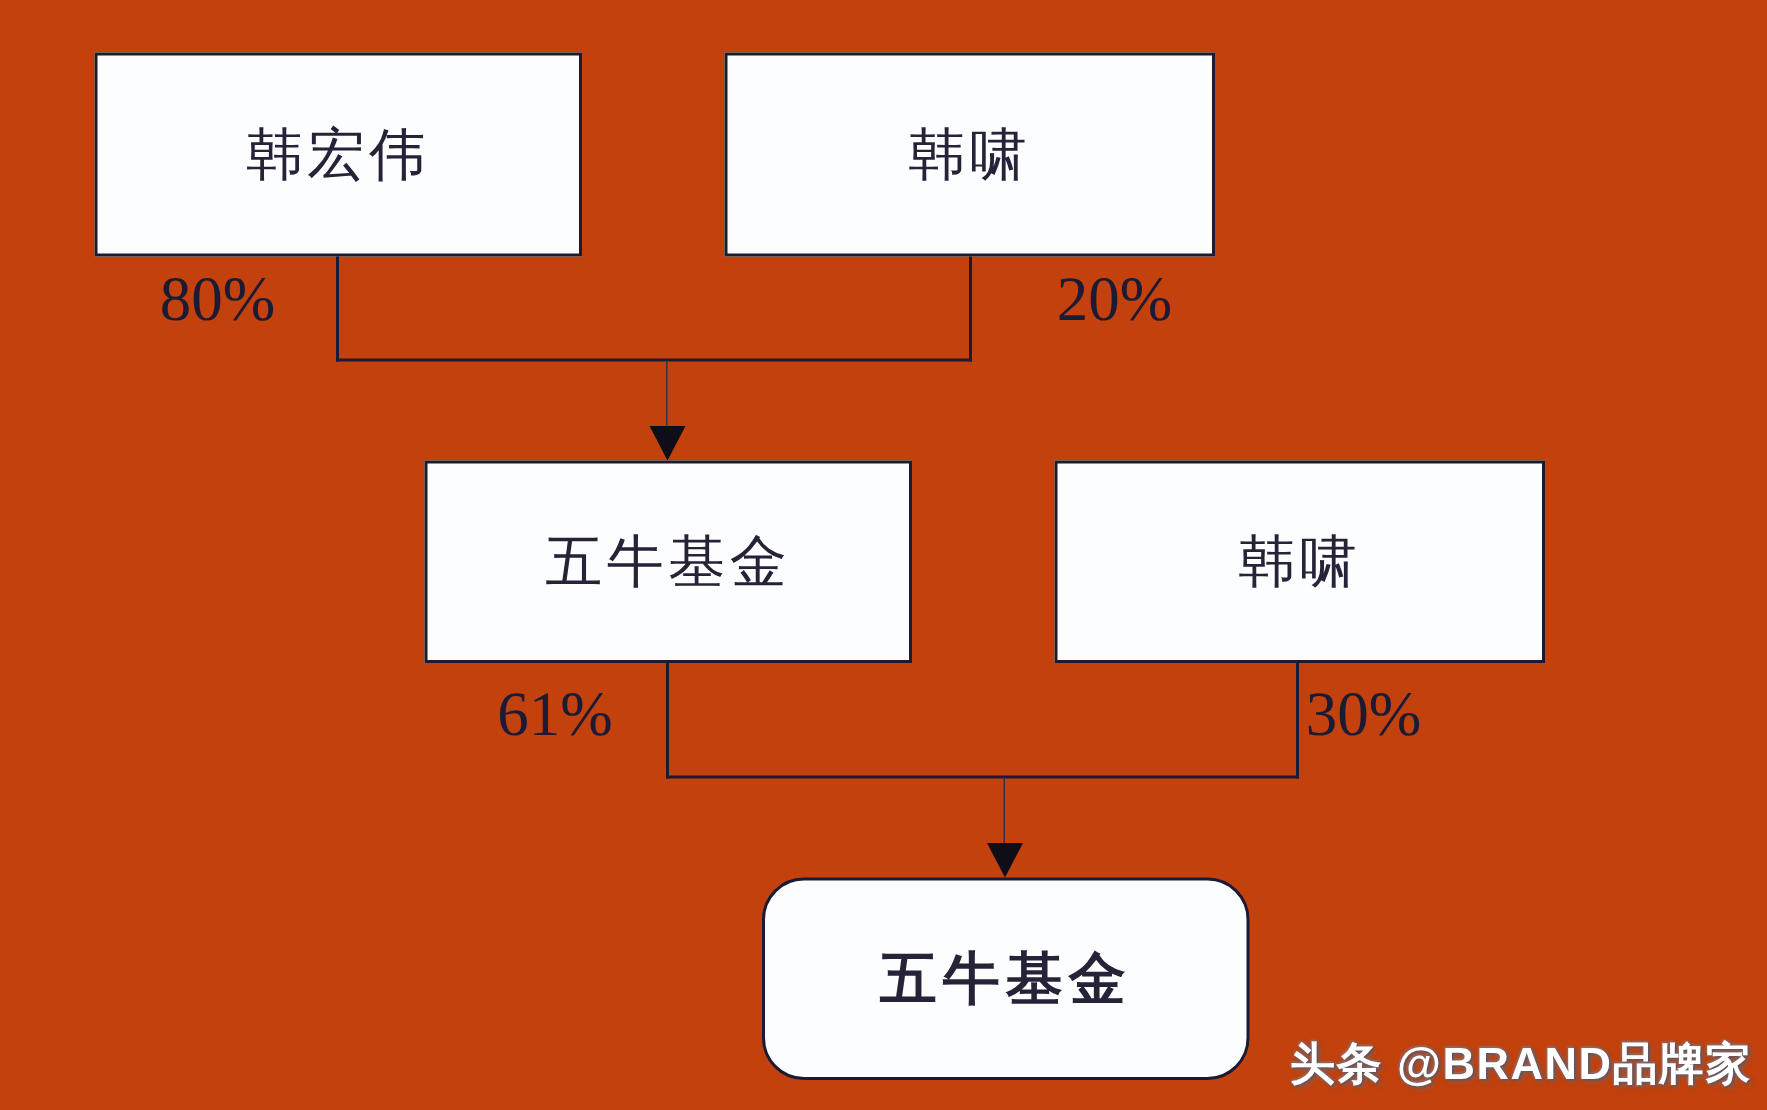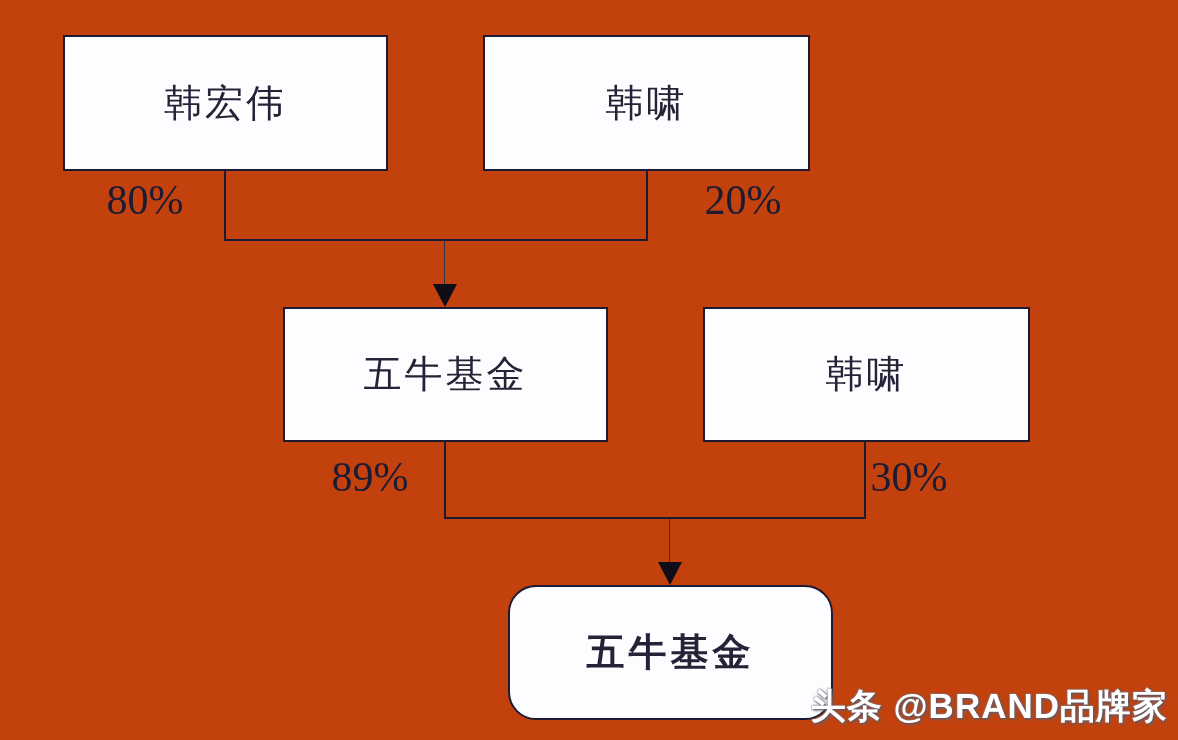--- a/index.html
+++ b/index.html
@@ -77,21 +77,21 @@
   #pct-20 { left: 678px; top: 178px; }
   #pct-70 { left: 305px; top: 455px; }
   #pct-30 { left: 844px; top: 455px; }
 
   
   .watermark {
     position: absolute;
     right: 10px;
     bottom: 10px;
     font-family: "Liberation Sans", "DejaVu Sans", sans-serif;
-    font-size: 35px;
+    font-size: 30px;
     font-weight: bold;
     letter-spacing: 1px;
     color: #ffffff;
     text-shadow:
       1px 1px 2px rgba(80, 80, 95, 0.85),
       2px 2px 3px rgba(110, 110, 125, 0.55),
       -1px -1px 1px rgba(140, 140, 155, 0.35),
       1px -1px 1px rgba(120, 120, 135, 0.35),
       -1px 1px 1px rgba(120, 120, 135, 0.35);
   }
@@ -123,21 +123,21 @@
   <div class="node" id="node-d">
     <span>韩啸</span>
   </div>
 
   <div class="vline" id="v-c"></div>
   <div class="vline" id="v-d"></div>
   <div class="hline" id="h-2"></div>
   <div class="stem" id="stem-2"></div>
   <div class="arrowhead" id="arrow-2"></div>
 
-  <div class="pct right" id="pct-70">89%</div>
+  <div class="pct right" id="pct-70">61%</div>
   <div class="pct left" id="pct-30">30%</div>
 
   <div class="node bold" id="node-e">
     <span>五牛基金</span>
   </div>
 
   <div class="watermark">头条 @BRAND品牌家</div>
 
 </div>
 

